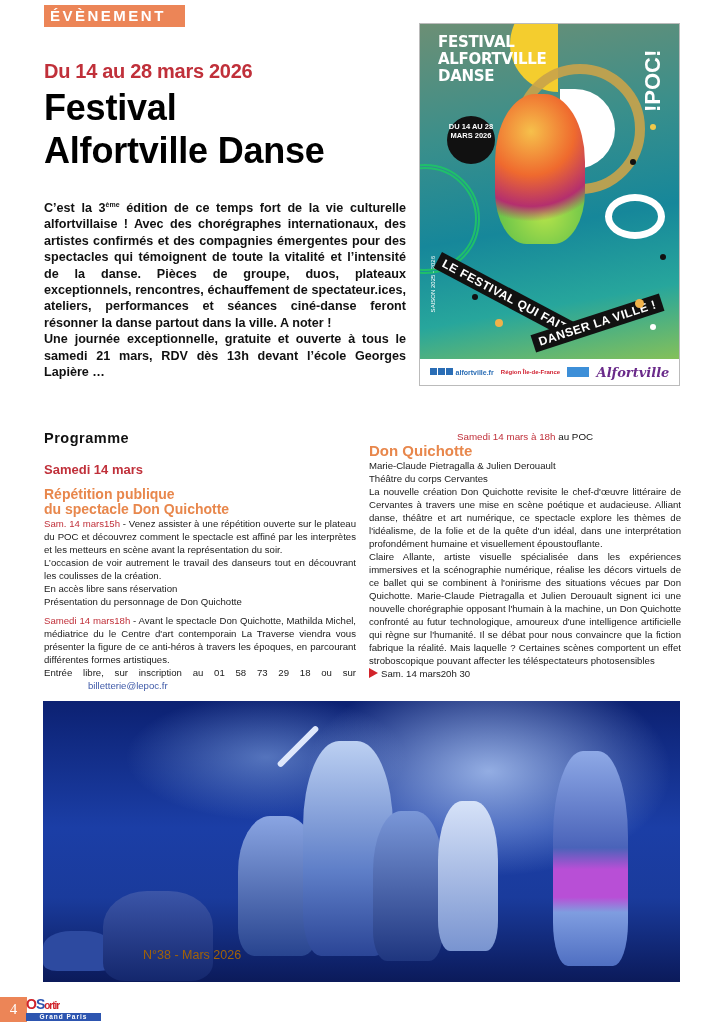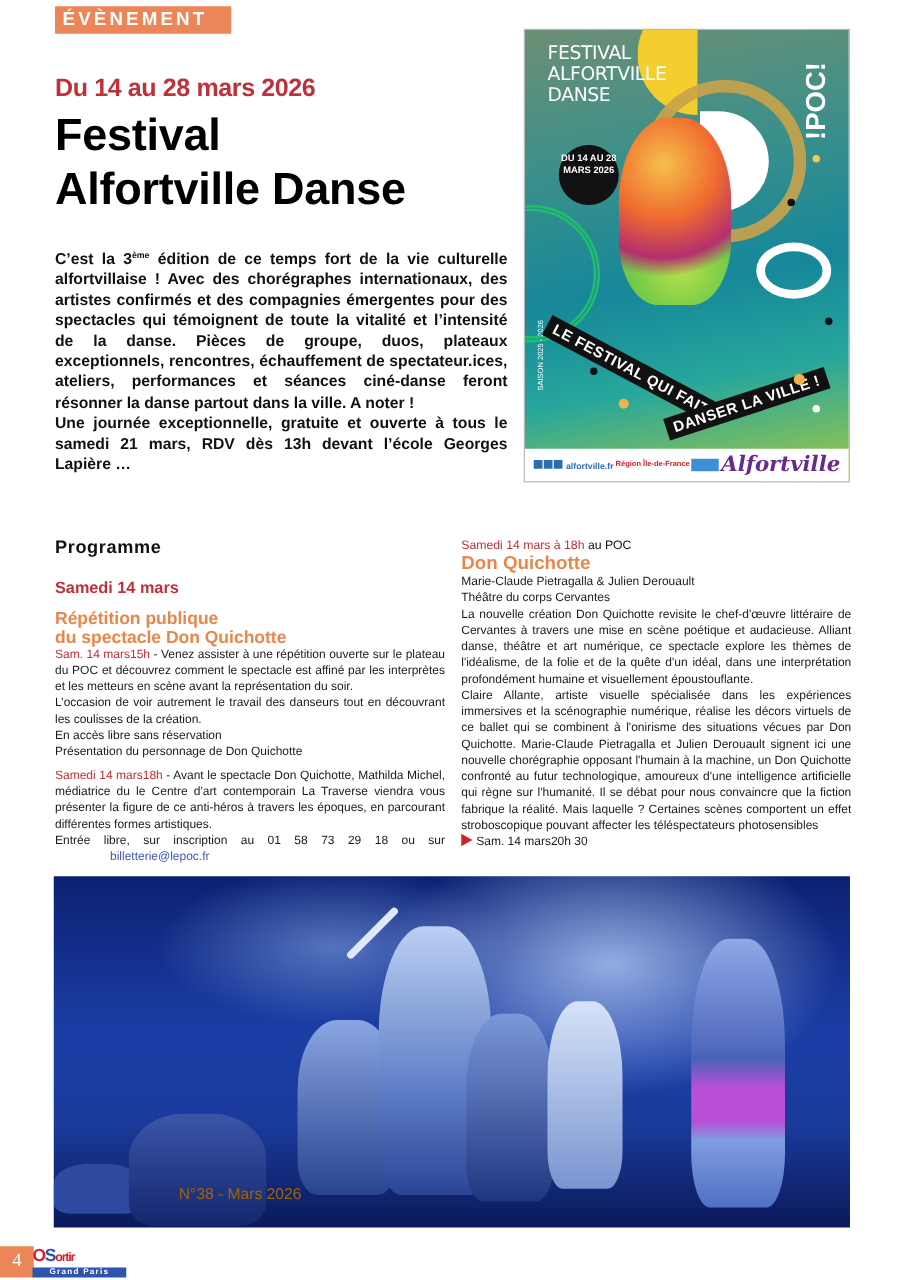--- a/index.html
+++ b/index.html
@@ -34,48 +34,48 @@
     background: linear-gradient(170deg, #6c8f75 0%, #3a8f8b 30%, #16879a 55%, #27a69c 75%, #a4c943 100%);
   }
   .poster .sun { position: absolute; left: 90px; top: -28px; width: 96px; height: 96px; border-radius: 50%; background: #f4cd2e; clip-path: inset(0 50% 0 0); }
   .poster .ring { position: absolute; left: 95px; top: 40px; width: 130px; height: 130px; border-radius: 50%; border: 10px solid #c9a34a; opacity: .9; }
   .poster .whitedisc { position: absolute; left: 140px; top: 65px; width: 55px; height: 80px; border-radius: 0 60px 60px 0; background: #fff; }
   .poster .ring2 { position: absolute; left: 185px; top: 170px; width: 60px; height: 45px; border-radius: 50%; border: 7px solid #fff; }
   .poster .greenarcs { position: absolute; left: -50px; top: 140px; width: 110px; height: 110px; border-radius: 50%; border: 5px double #1fbf6b; }
   .poster .dancer { position: absolute; left: 75px; top: 70px; width: 90px; height: 150px; border-radius: 45% 45% 35% 35%;
     background: radial-gradient(circle at 40% 25%, #f6c04b 0%, #ef6a2e 35%, #b42f6e 60%, transparent 72%),
                 radial-gradient(circle at 55% 80%, #b6e34a 0%, #5fc04a 40%, transparent 70%); }
-  .poster .fest-title { position: absolute; left: 18px; top: 10px; color: #fff; font-family: "DejaVu Sans", sans-serif; font-weight: normal; font-size: 15px; line-height: 17px; letter-spacing: -0.3px; }
+  .poster .fest-title { position: absolute; left: 18px; top: 10px; color: #fff; font-family: "DejaVu Sans", sans-serif; font-weight: bold; font-size: 15px; line-height: 17px; letter-spacing: -0.3px; }
   .poster .date-disc { position: absolute; left: 27px; top: 92px; width: 48px; height: 48px; border-radius: 50%; background: #111; color: #fff; font-size: 7.5px; font-weight: bold; line-height: 8.5px; text-align: center; padding-top: 7px; }
   .poster .poc { position: absolute; left: 222px; top: 8px; width: 22px; height: 80px; color: #fff; font-weight: 900; font-size: 22px; writing-mode: vertical-rl; transform: rotate(180deg); line-height: 22px; }
   .poster .saison { position: absolute; left: 10px; top: 232px; color: #fff; font-size: 6px; writing-mode: vertical-rl; transform: rotate(180deg); }
   .poster .band { position: absolute; background: #111; color: #fff; font-weight: 900; font-size: 12px; padding: 2px 6px; letter-spacing: 0.5px; white-space: nowrap; }
   .poster .band1 { left: 22px; top: 228px; transform: rotate(28deg); transform-origin: left top; }
   .poster .band2 { left: 110px; top: 290px; transform: rotate(-18deg); }
   .poster .dot { position: absolute; border-radius: 50%; }
   .poster .addr { position: absolute; left: 14px; top: 338px; color: #fff; font-size: 4.5px; font-weight: bold; }
   .poster .infos { position: absolute; left: 150px; top: 334px; color: #111; font-size: 9px; font-weight: bold; }
   .poster .logos { position: absolute; left: 0; bottom: 0; width: 100%; height: 26px; background: #fff; display: flex; align-items: center; justify-content: space-around; padding: 0 6px; font-size: 7px; }
   .poster .logos span { display: inline-block; }
   .lg-sq { width: 7px; height: 7px; background: #2a6db5; margin-right: 1px; }
   .lg-region { color: #d02030; font-weight: bold; font-size: 6px; }
   .lg-blue { width: 22px; height: 10px; background: #3d8fd8; }
-  .lg-alfort { color: #6a2a8a; font-family: "DejaVu Serif", serif; font-style: italic; font-weight: bold; font-size: 17px; }
+  .lg-alfort { color: #6a2a8a; font-family: "DejaVu Serif", serif; font-style: italic; font-weight: bold; font-size: 13px; }
 
   
   .prog-head { position: absolute; left: 44px; top: 430px; font-weight: bold; font-size: 14.5px; letter-spacing: 0.5px; color: #111; }
   .col-left { position: absolute; left: 44px; top: 462px; width: 312px; }
   .col-right { position: absolute; left: 369px; top: 430px; width: 312px; }
   .day { color: #c0303a; font-weight: bold; font-size: 13px; margin-bottom: 10px; }
   .event-title { color: #e8874c; font-weight: bold; font-size: 14px; line-height: 15px; }
   .small { font-size: 9.6px; line-height: 13px; color: #1a1a1a; text-align: justify; }
   .small .dt { color: #c0303a; }
   .small .link { color: #3f5aa8; padding-left: 44px; }
   .mt6 { margin-top: 6px; }
-  .r-head { font-size: 9.8px; line-height: 13px; color: #111; }
+  .r-head { font-size: 9.8px; line-height: 13px; color: #111; text-align: center; }
   .r-head .dt { color: #c0303a; }
   .r-title { color: #e8874c; font-weight: bold; font-size: 15px; line-height: 16px; }
   .play { display: inline-block; width: 0; height: 0; border-left: 9px solid #d2232a; border-top: 5px solid transparent; border-bottom: 5px solid transparent; vertical-align: -1px; margin-right: 3px; }
 
   
   .photo {
     position: absolute; left: 43px; top: 701px; width: 637px; height: 281px; overflow: hidden;
     background:
       radial-gradient(ellipse 260px 150px at 70% 25%, rgba(190,215,255,.75), transparent 70%),
       radial-gradient(ellipse 200px 90px at 35% 20%, rgba(150,185,240,.5), transparent 70%),

